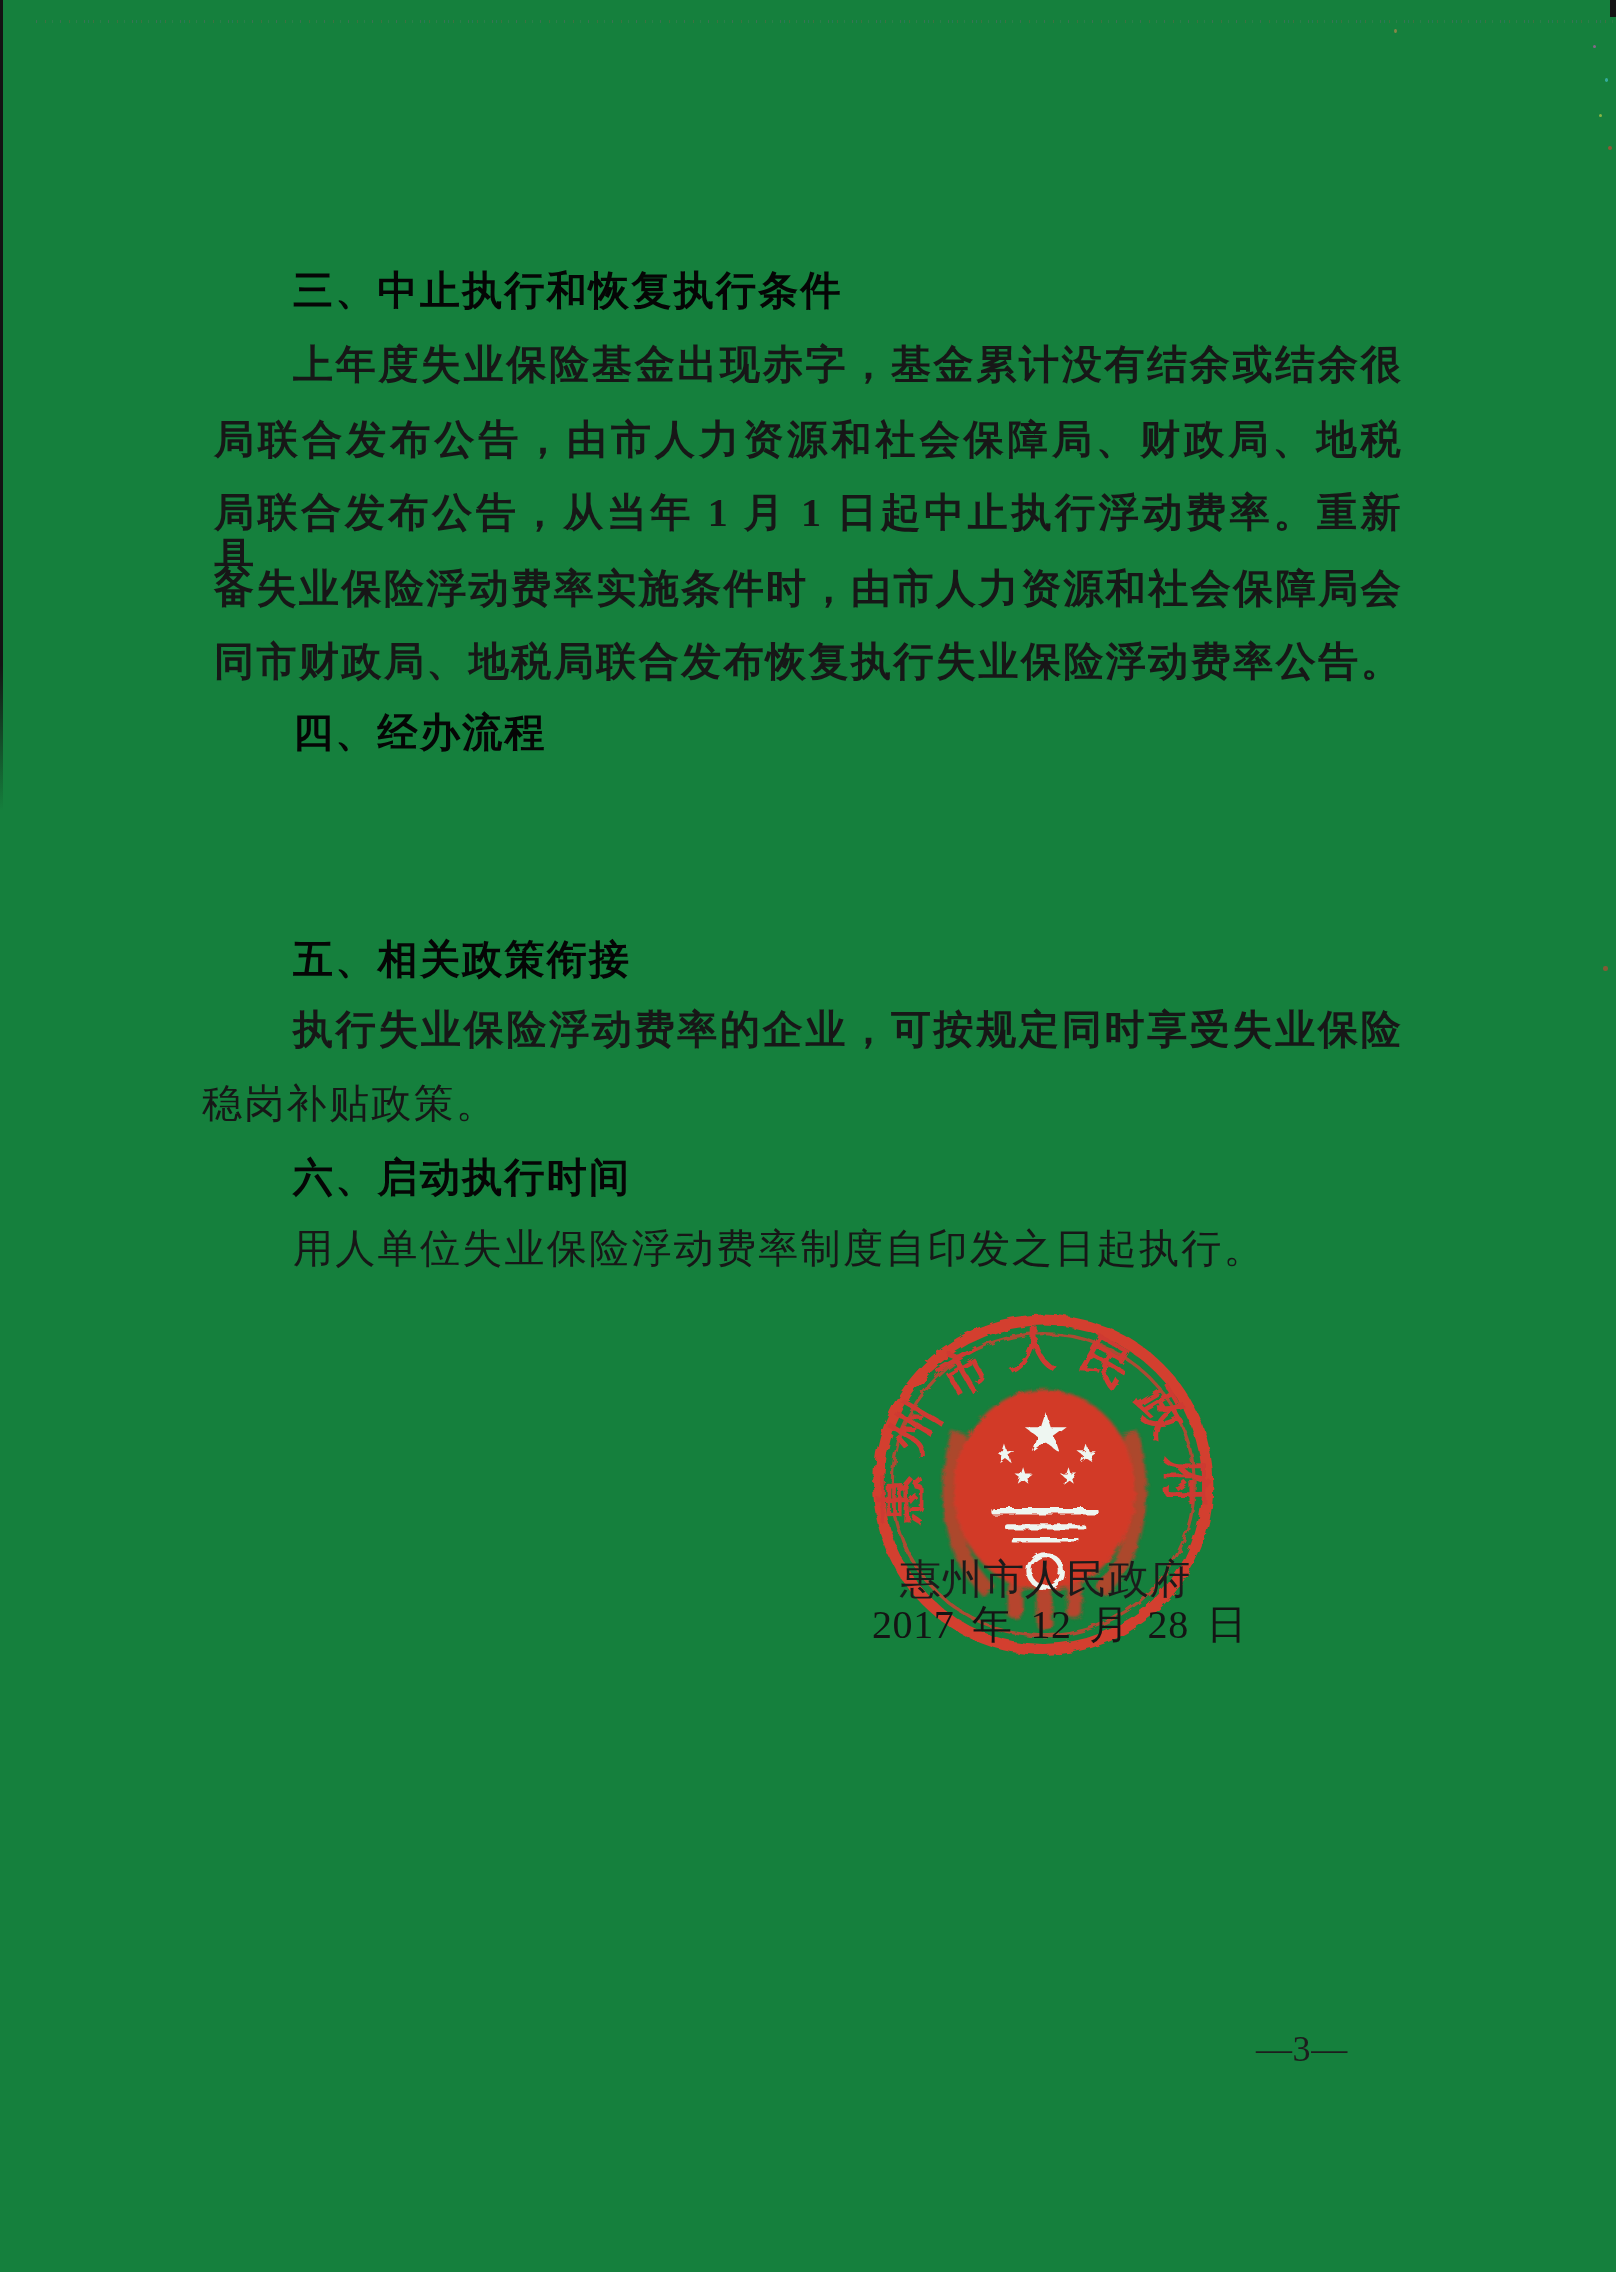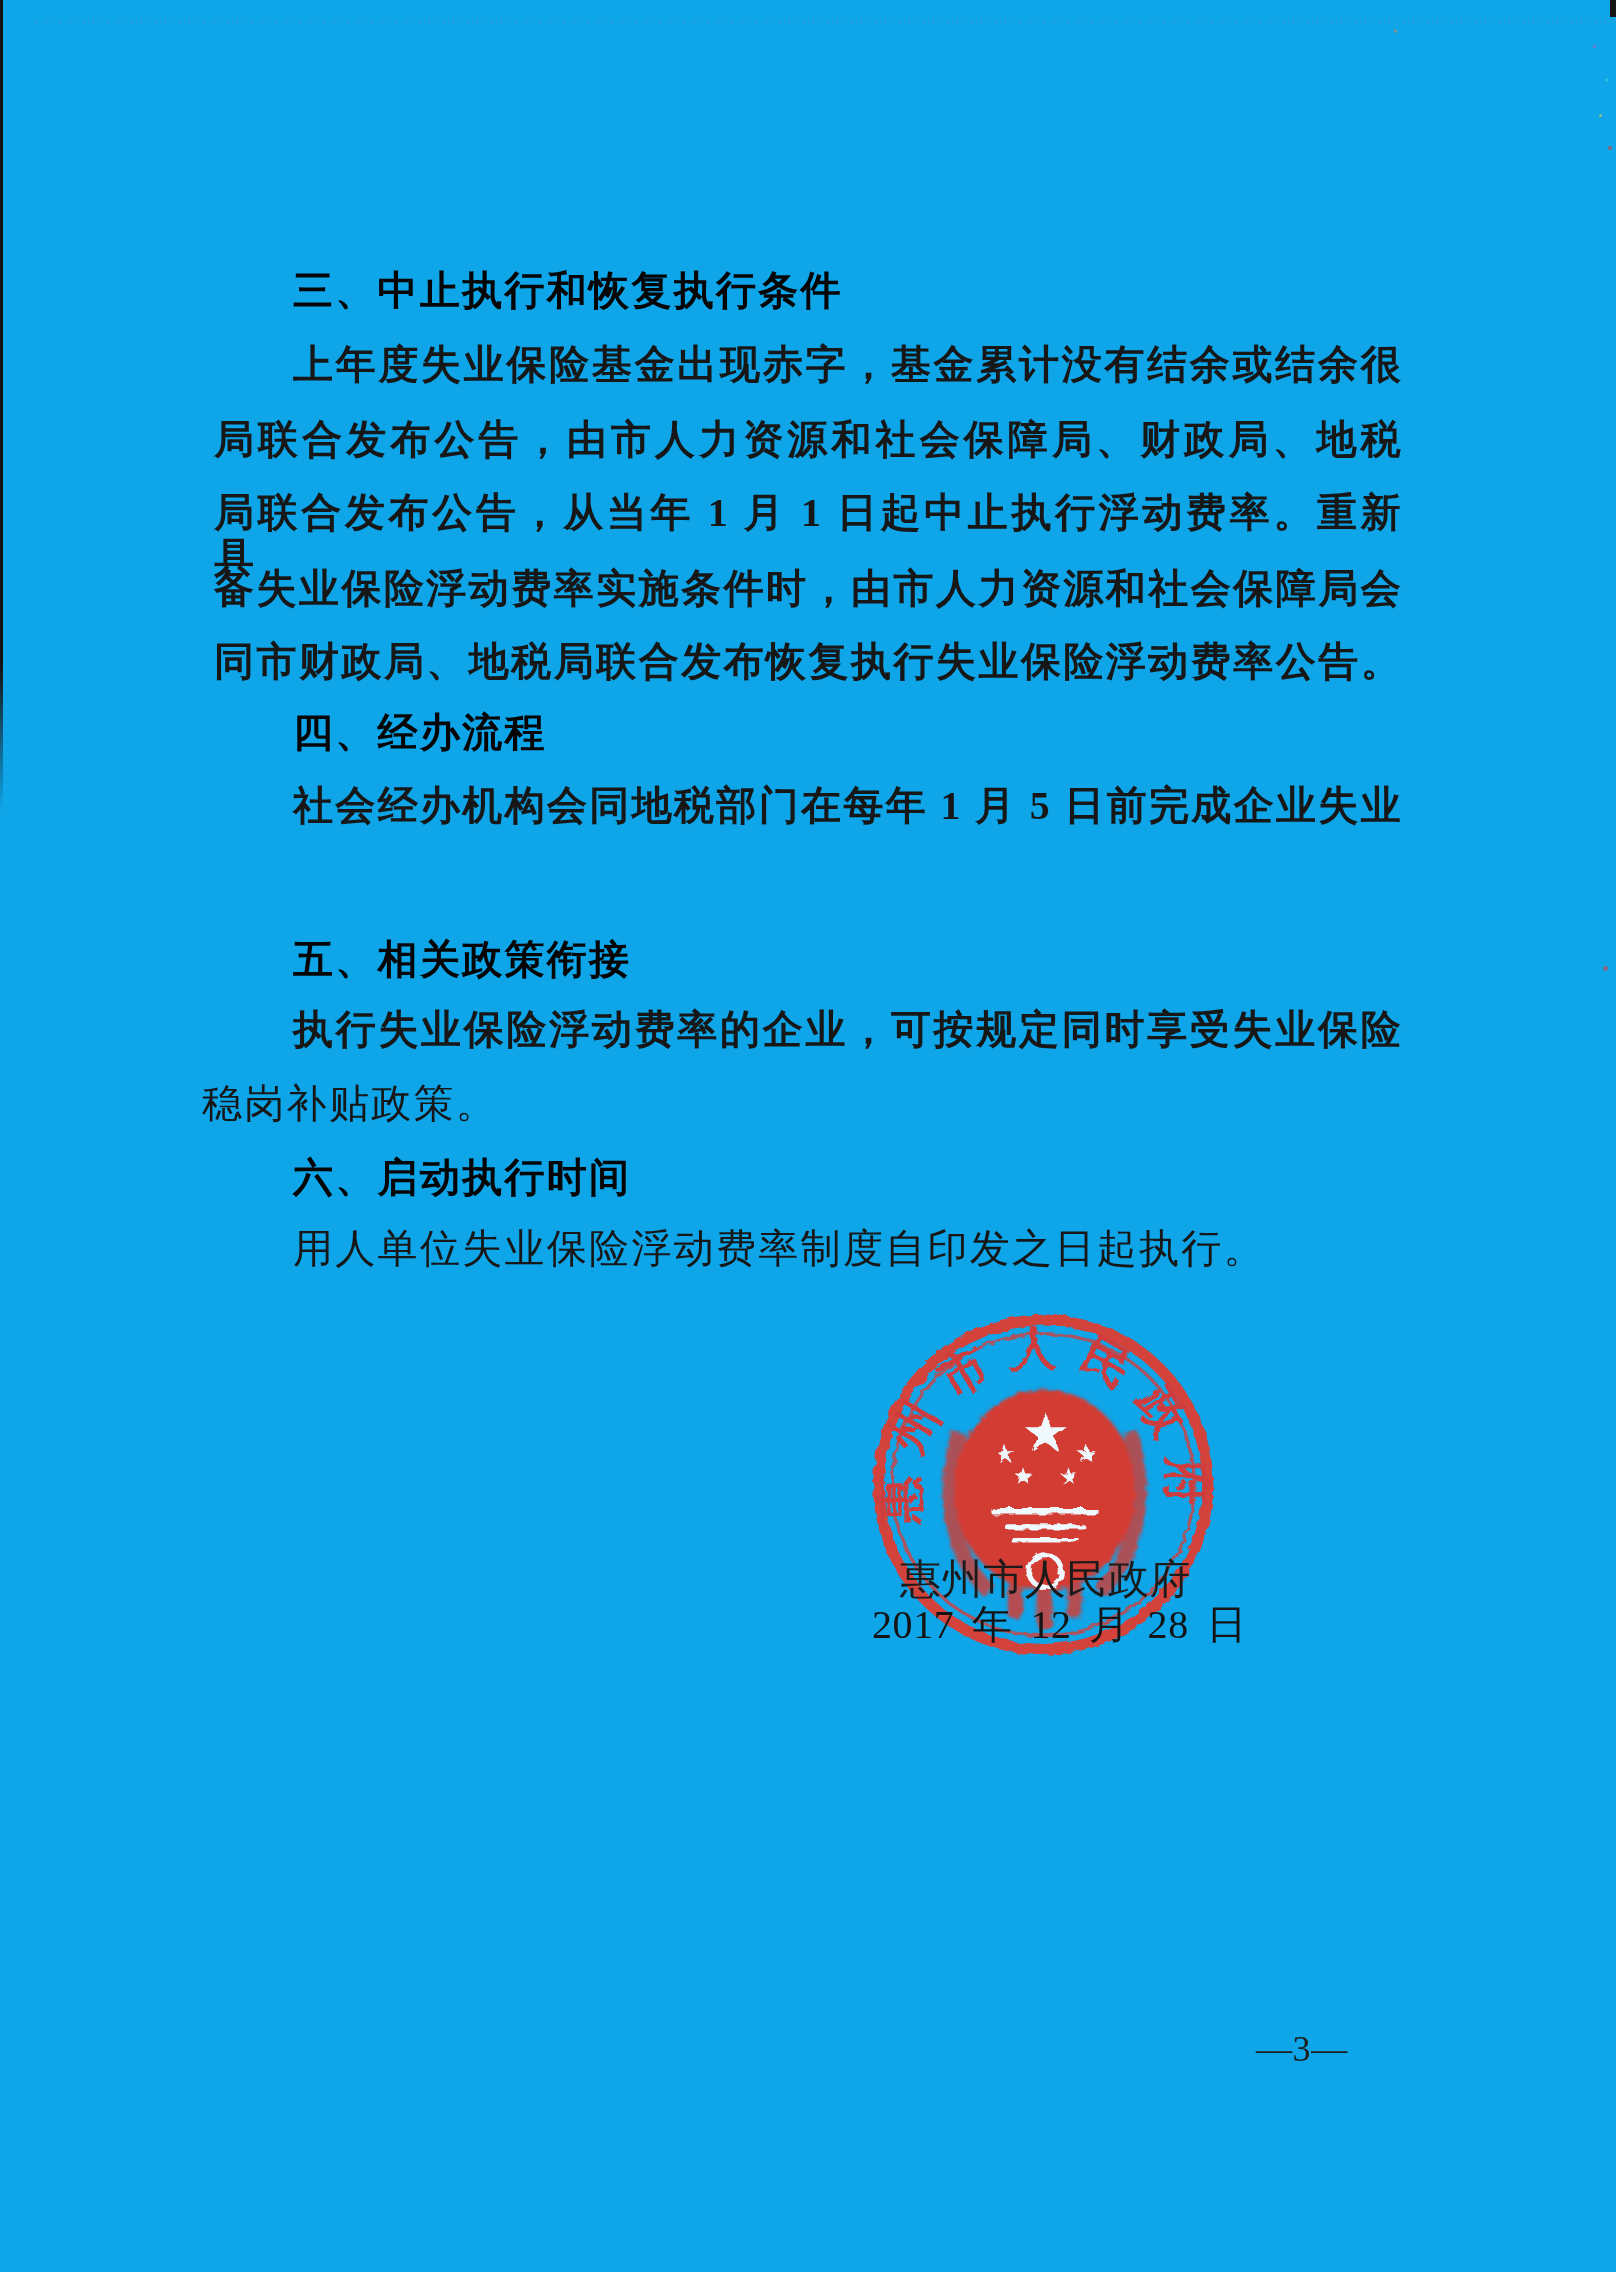--- a/index.html
+++ b/index.html
@@ -1,18 +1,18 @@
 <!DOCTYPE html>
 <html style="font-size:10.4px"><head>
 <meta charset="utf-8">
 <style>
   html,body{margin:0;padding:0;background:#777;}
   .page{
     position:relative;width:1616px;height:2273px;margin:0 auto;
-    background:#0ea5e9;overflow:hidden;
+    background:#15803d;overflow:hidden;
     font-family:"Liberation Serif","DejaVu Serif",serif;
     color:#191919;
   }
   
   .bodyline{
     position:absolute;font-size:40px;line-height:45px;
     letter-spacing:2.3px;white-space:nowrap;color:#171717;
   }
   .just{
     right:213px;white-space:normal;
@@ -69,21 +69,20 @@
   <div class="speck" style="left:1603px;top:966px;width:4.5px;height:4.5px;background:#e03a30;opacity:.55"></div>
 
   <div class="heading" style="top:267px">三、中止执行和恢复执行条件</div>
   <div class="bodyline just" style="top:342px;left:293px">上年度失业保险基金出现赤字，基金累计没有结余或结余很</div>
   <div class="bodyline just" style="top:417px;left:214px">局联合发布公告，由市人力资源和社会保障局、财政局、地税</div>
   <div class="bodyline just" style="top:490px;left:214px">局联合发布公告，从当年 1 月 1 日起中止执行浮动费率。重新具</div>
   <div class="bodyline just" style="top:566px;left:214px">备失业保险浮动费率实施条件时，由市人力资源和社会保障局会</div>
   <div class="bodyline just" style="top:639px;left:214px">同市财政局、地税局联合发布恢复执行失业保险浮动费率公告。</div>
 
   <div class="heading" style="top:709px">四、经办流程</div>
-  <div class="bodyline just" style="top:783px;left:293px">社会经办机构会同地税部门在每年 1 月 5 日前完成企业失业</div>
 
   <div class="heading" style="top:936px">五、相关政策衔接</div>
   <div class="bodyline just" style="top:1007px;left:293px">执行失业保险浮动费率的企业，可按规定同时享受失业保险</div>
   <div class="bodyline" style="top:1081px;left:202px">稳岗补贴政策。</div>
 
   <div class="heading" style="top:1154px">六、启动执行时间</div>
   <div class="bodyline" style="top:1226px;left:293px">用人单位失业保险浮动费率制度自印发之日起执行。</div>
 
   <svg class="seal-svg" viewBox="1330 2005 560 560">
     <defs>

